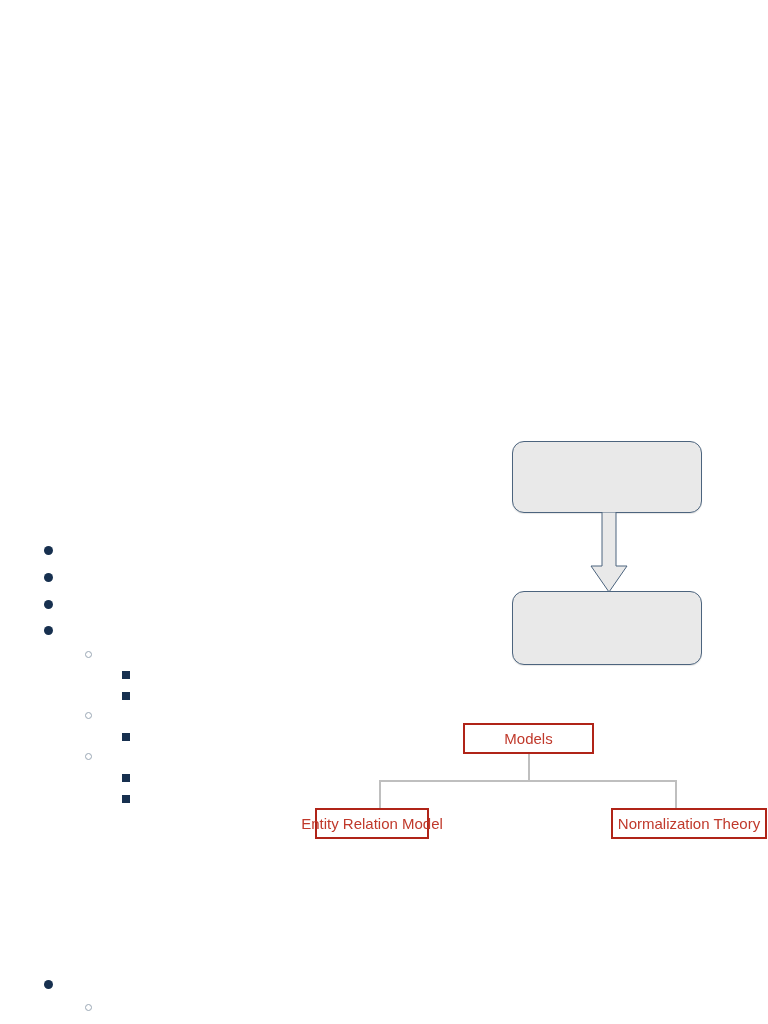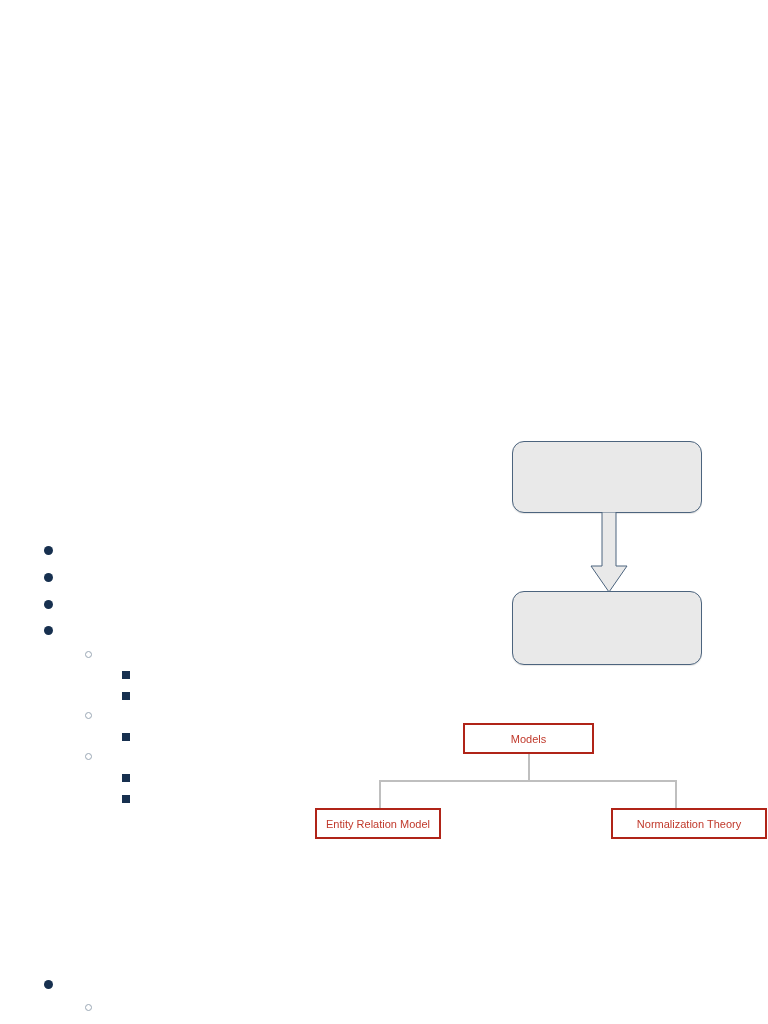--- a/index.html
+++ b/index.html
@@ -74,21 +74,21 @@
 
   
   .org-box {
     position: absolute;
     background: #ffffff;
     border: 2px solid #b02418;
     box-sizing: border-box;
     display: flex;
     align-items: center;
     justify-content: center;
-    font-size: 11px;
+    font-size: 15px;
     color: #c0392b;
     white-space: nowrap;
   }
   .org-line {
     position: absolute;
     background: #bfbfbf;
   }
   .org-line-v { width: 2px; }
   .org-line-h { height: 2px; }
 </style>
@@ -160,18 +160,18 @@
     <div class="org-box" style="left:463px; top:723px; width:131px; height:31px;">Models</div>
 
     <div class="org-line org-line-v" style="left:528px; top:754px; height:27px;"></div>
 
     <div class="org-line org-line-h" style="left:379px; top:780px; width:298px;"></div>
 
     <div class="org-line org-line-v" style="left:379px; top:780px; height:29px;"></div>
 
     <div class="org-line org-line-v" style="left:675px; top:780px; height:29px;"></div>
 
-    <div class="org-box" style="left:315px; top:808px; width:126px; height:31px;">Entity Relation Model</div>
+    <div class="org-box" style="left:315px; top:808px; width:114px; height:31px;">Entity Relation Model</div>
 
     <div class="org-box" style="left:611px; top:808px; width:156px; height:31px;">Normalization Theory</div>
   </div>
 
 </div>
 
 </body></html>

